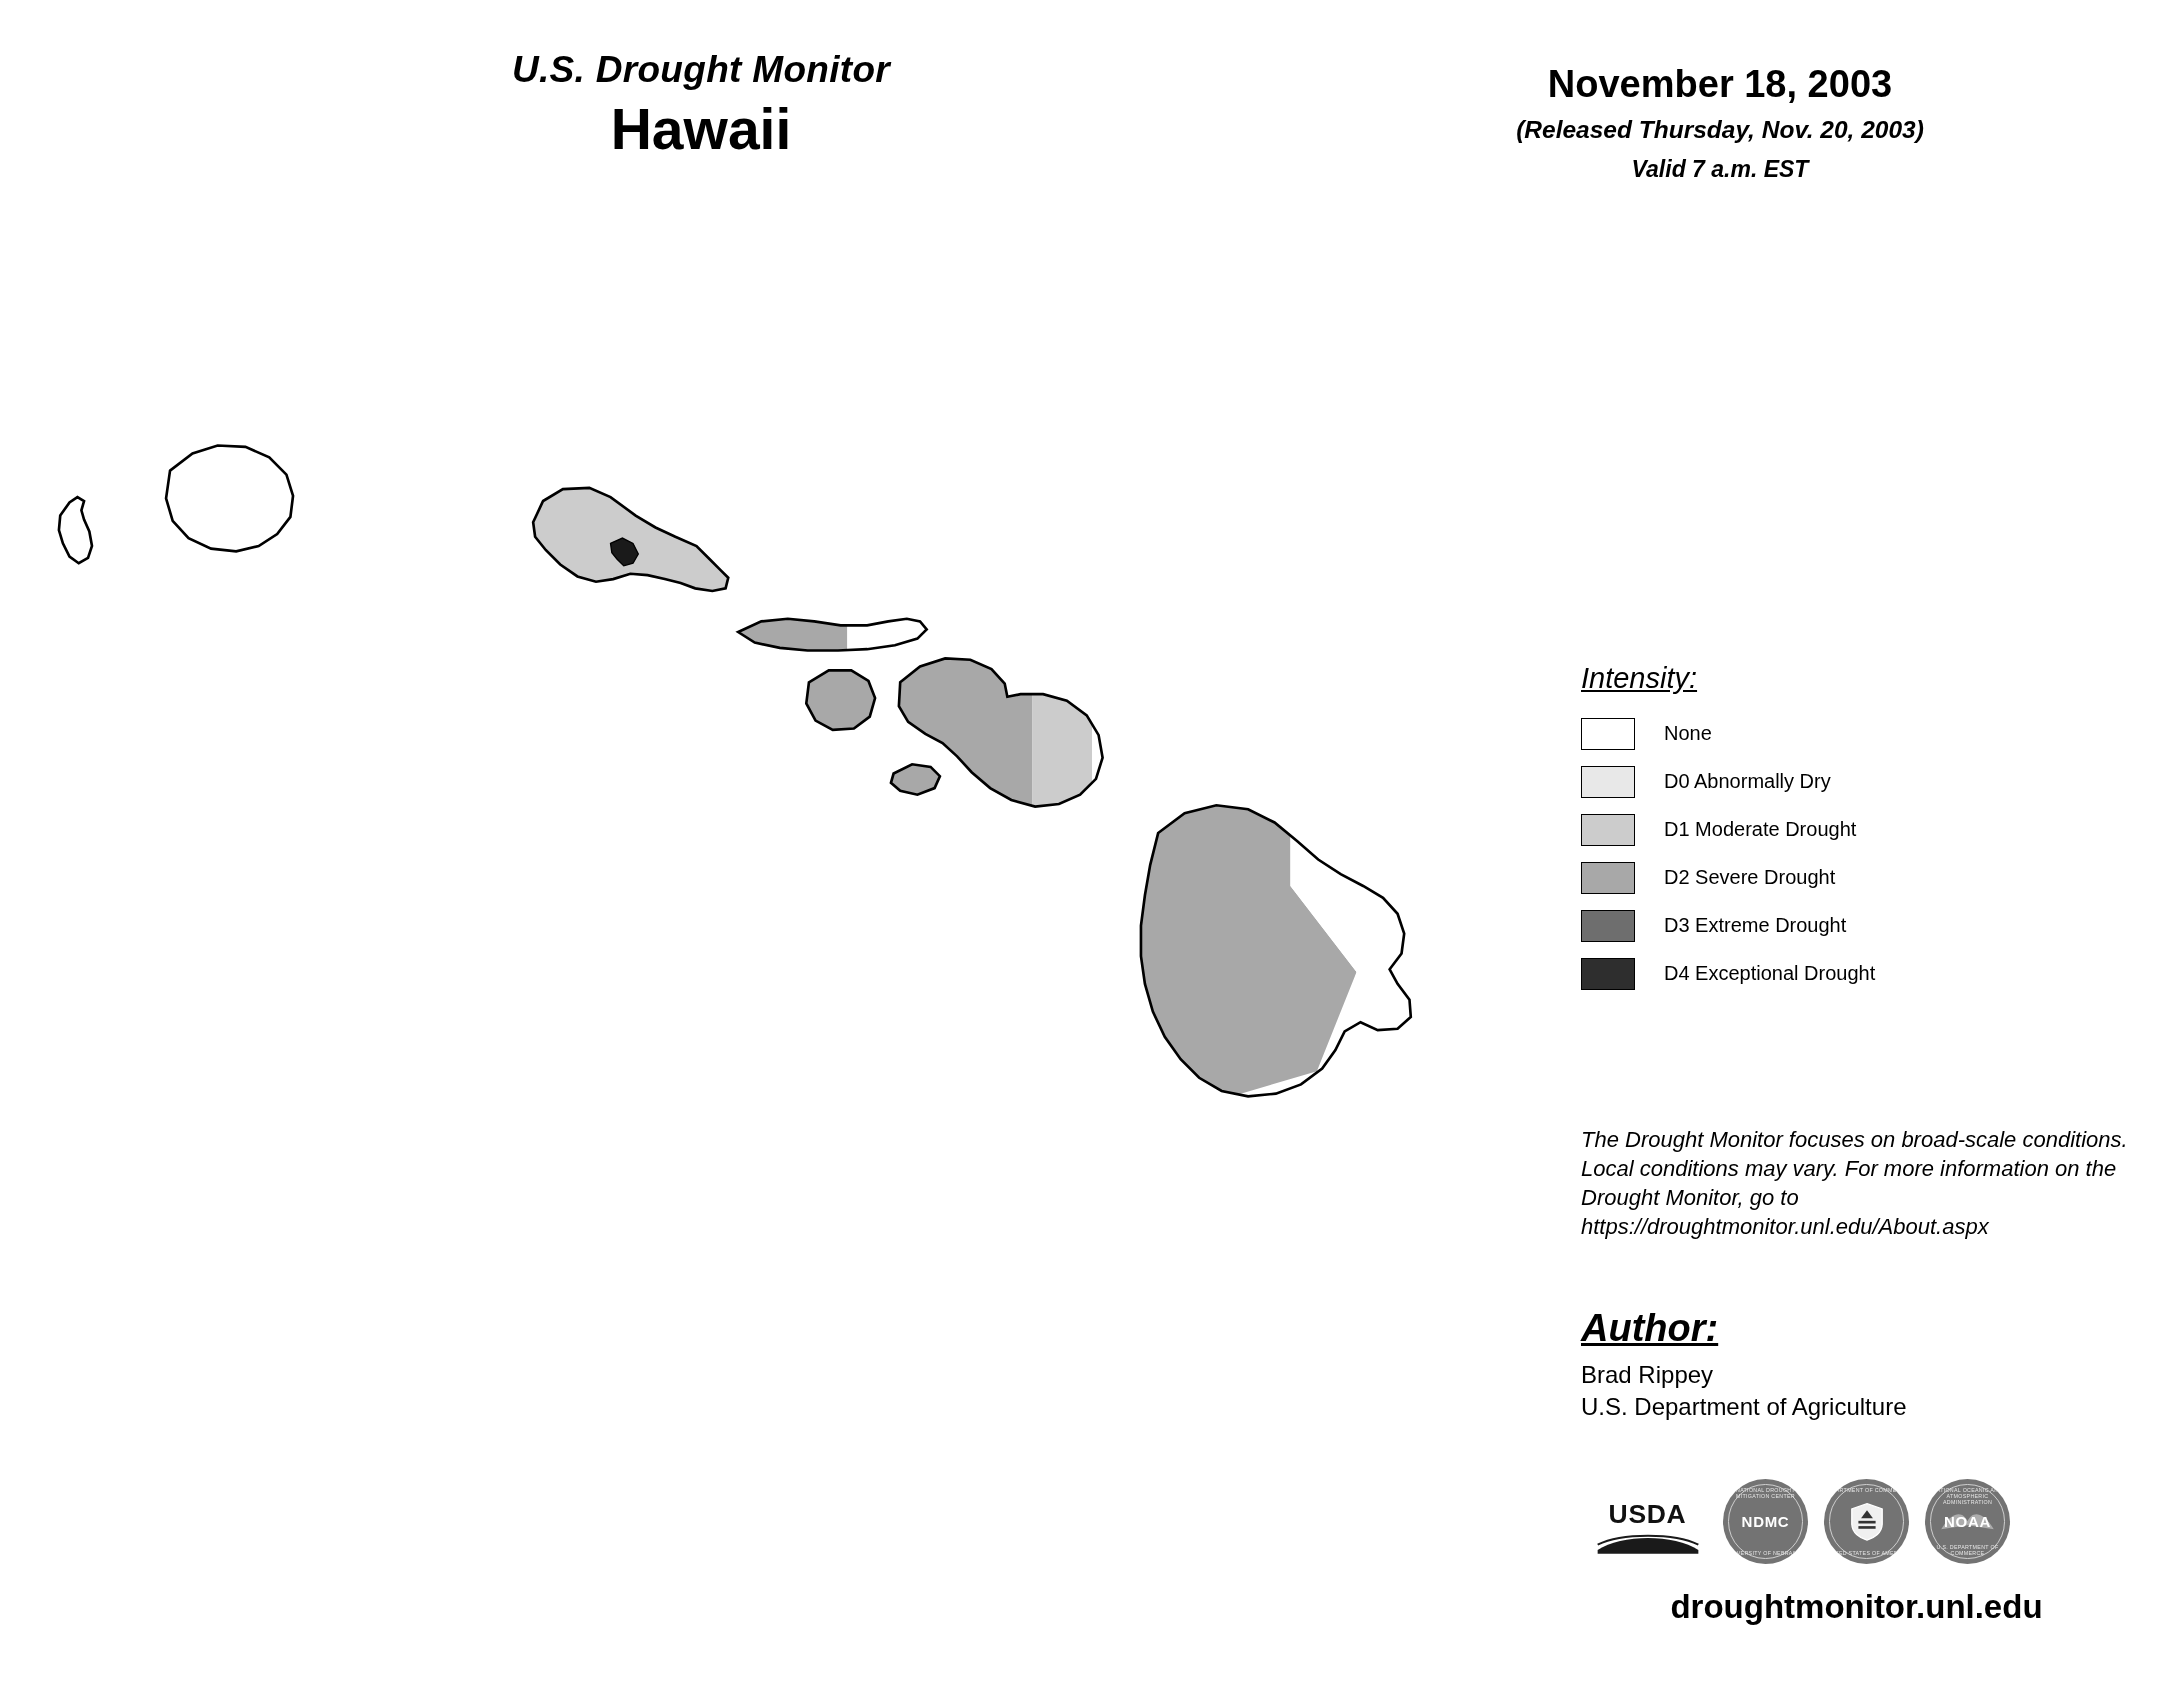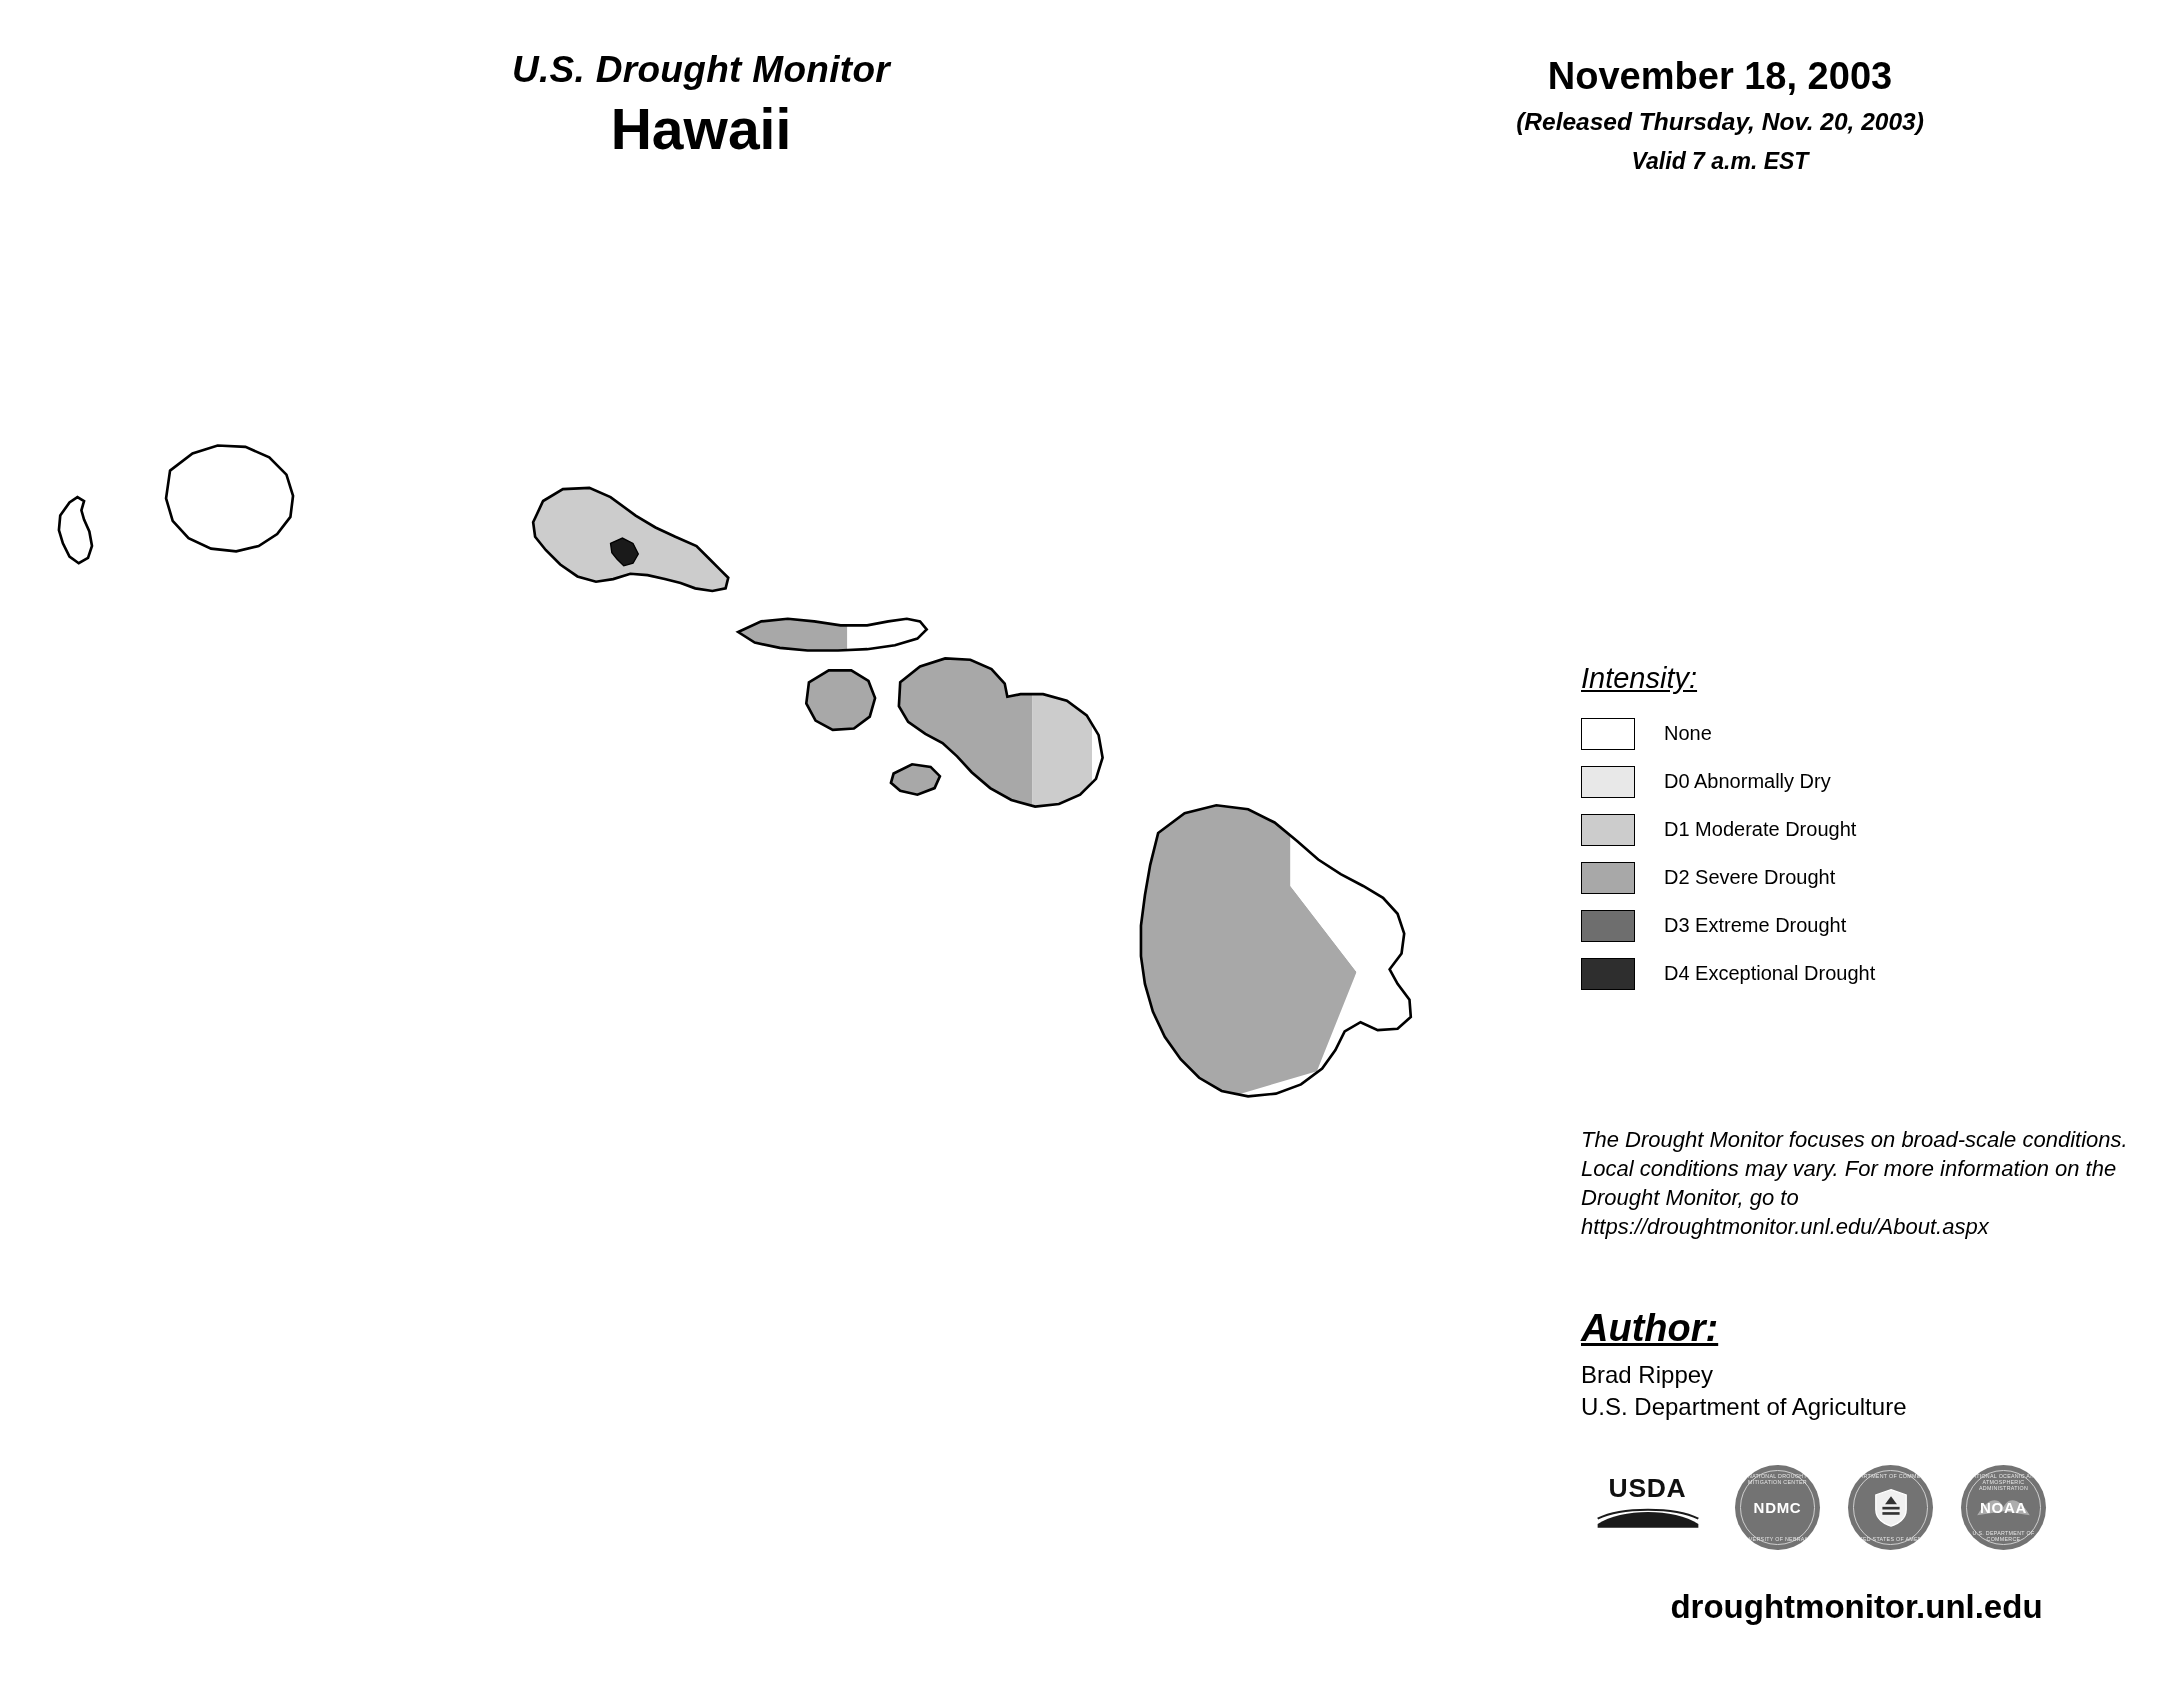--- a/index.html
+++ b/index.html
@@ -41,20 +41,21 @@
     position: absolute;
     left: 1389px;
     top: 56px;
     width: 662px;
     text-align: center;
   }
   #date-main {
     font-size: 38px;
     font-weight: bold;
     line-height: 1.1;
+    margin-top: 8px;
   }
   #date-released {
     font-size: 24.5px;
     font-weight: bold;
     font-style: italic;
     margin-top: 10.6px;
   }
   #date-valid {
     font-size: 23px;
     font-weight: bold;
@@ -138,22 +139,22 @@
   }
 
   
   #logo-row {
     position: absolute;
     left: 1588px;
     top: 1465px;
     width: 582px;
     height: 99px;
     display: flex;
-    align-items: flex-start;
-    gap: 28px;
+    align-items: flex-end;
+    gap: 16px;
   }
   .logo {
     position: relative;
     flex: 0 0 auto;
   }
   #logo-usda {
     width: 119px;
     height: 73px;
     display: flex;
     flex-direction: column;

